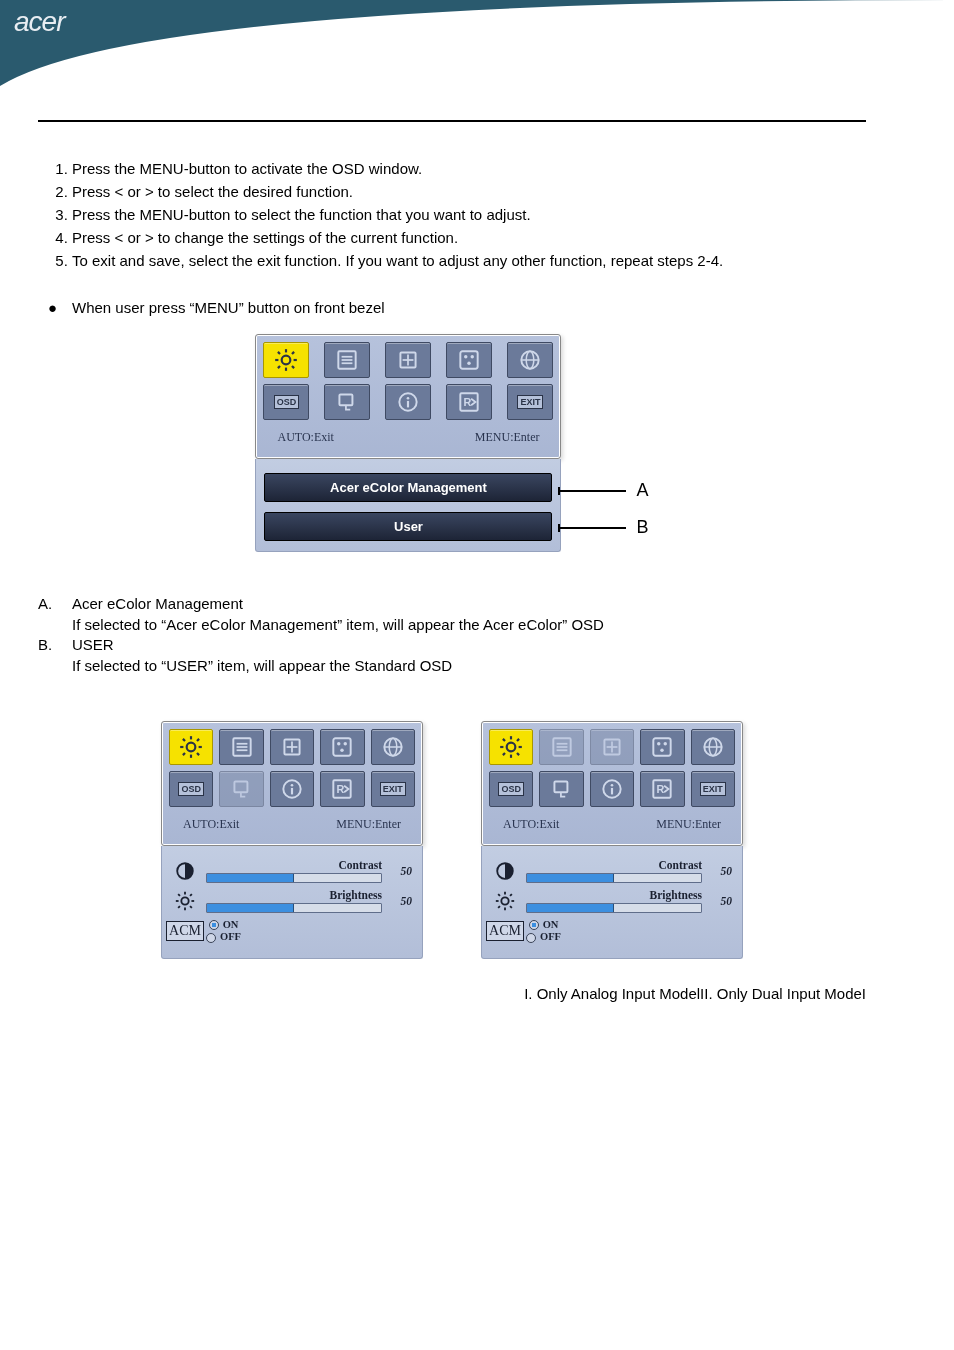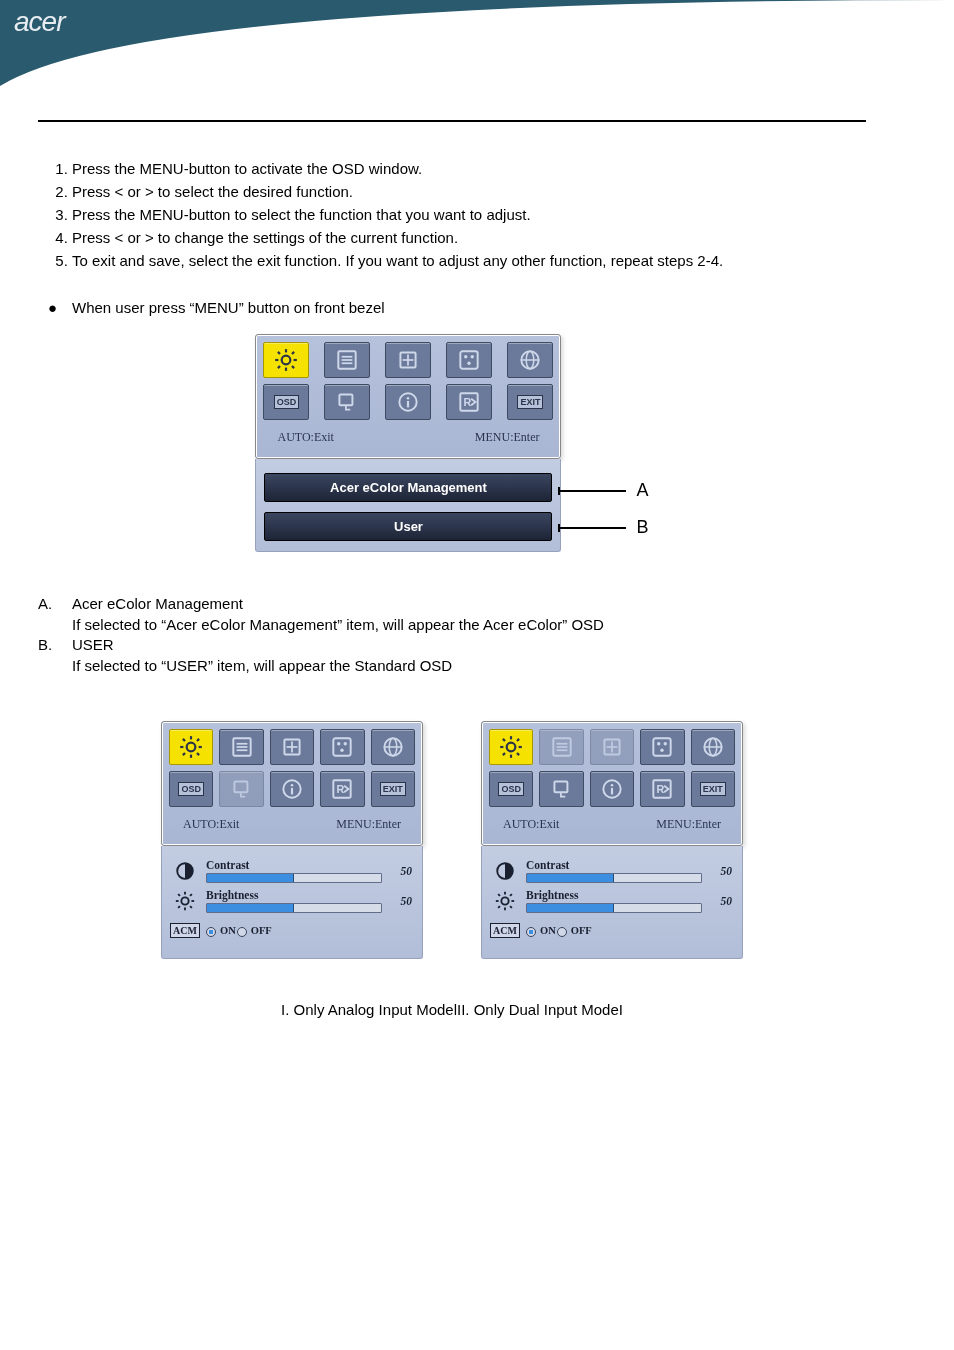--- a/index.html
+++ b/index.html
@@ -177,25 +177,25 @@
     font-weight: bold;
     color: #1a2030;
   }
   .param-row { display:flex; align-items:center; gap:8px; margin-bottom:4px; }
   .param-icon {
     width:26px; height:26px;
     display:flex; align-items:center; justify-content:center;
   }
   .param-icon svg { width:22px; height:22px; }
   .param-icon .acm {
-    font-size:10px; font-weight:bold; color:#1a2030;
+    font-size:14px; font-weight:normal; color:#1a2030;
     border:1.5px solid #1a2030; padding:1px 2px; background:#cfd7e8;
   }
   .param-body { flex:1; }
-  .param-title { text-align:left; }
+  .param-title { text-align:right; }
   .bar {
     height: 10px;
     background: #d6dde9;
     border: 1px solid #5f6d8a;
     position: relative;
     margin-top: 2px;
     border-radius:1px;
   }
   .bar-fill {
     height:100%;
@@ -204,25 +204,25 @@
     border-right:1px solid #2a4f77;
   }
   .param-val { width:22px; text-align:right;font-style:italic; }
   .radio {
     width:10px; height:10px; border-radius:50%;
     border:1.5px solid #3a4357; display:inline-block;
     margin-right:4px; vertical-align:middle;
     background:#cfd7e8;
   }
   .radio.on { background: radial-gradient(circle at center,#3c8fe0 40%,#cfd7e8 44%); }
-  .acm-opts { display:flex; flex-direction:row; gap:1px; font-size:10.5px; }
+  .acm-opts { display:flex; flex-direction:column; gap:1px; font-size:10.5px;text-align:center; }
   .captions {
     display:flex;
-    justify-content:center;
-    margin-top: 42px;
+    justify-content:flex-end;
+    margin-top: 26px;
     font-size: 15px;
   }
 </style>
 </head>
 <body>
 
 <div class="header-curve">
   <svg width="954" height="90">
     <path d="M0,0 L954,0 L954,0 Q140,0 0,86 Z" fill="#2a5a6e"></path>
   </svg>

